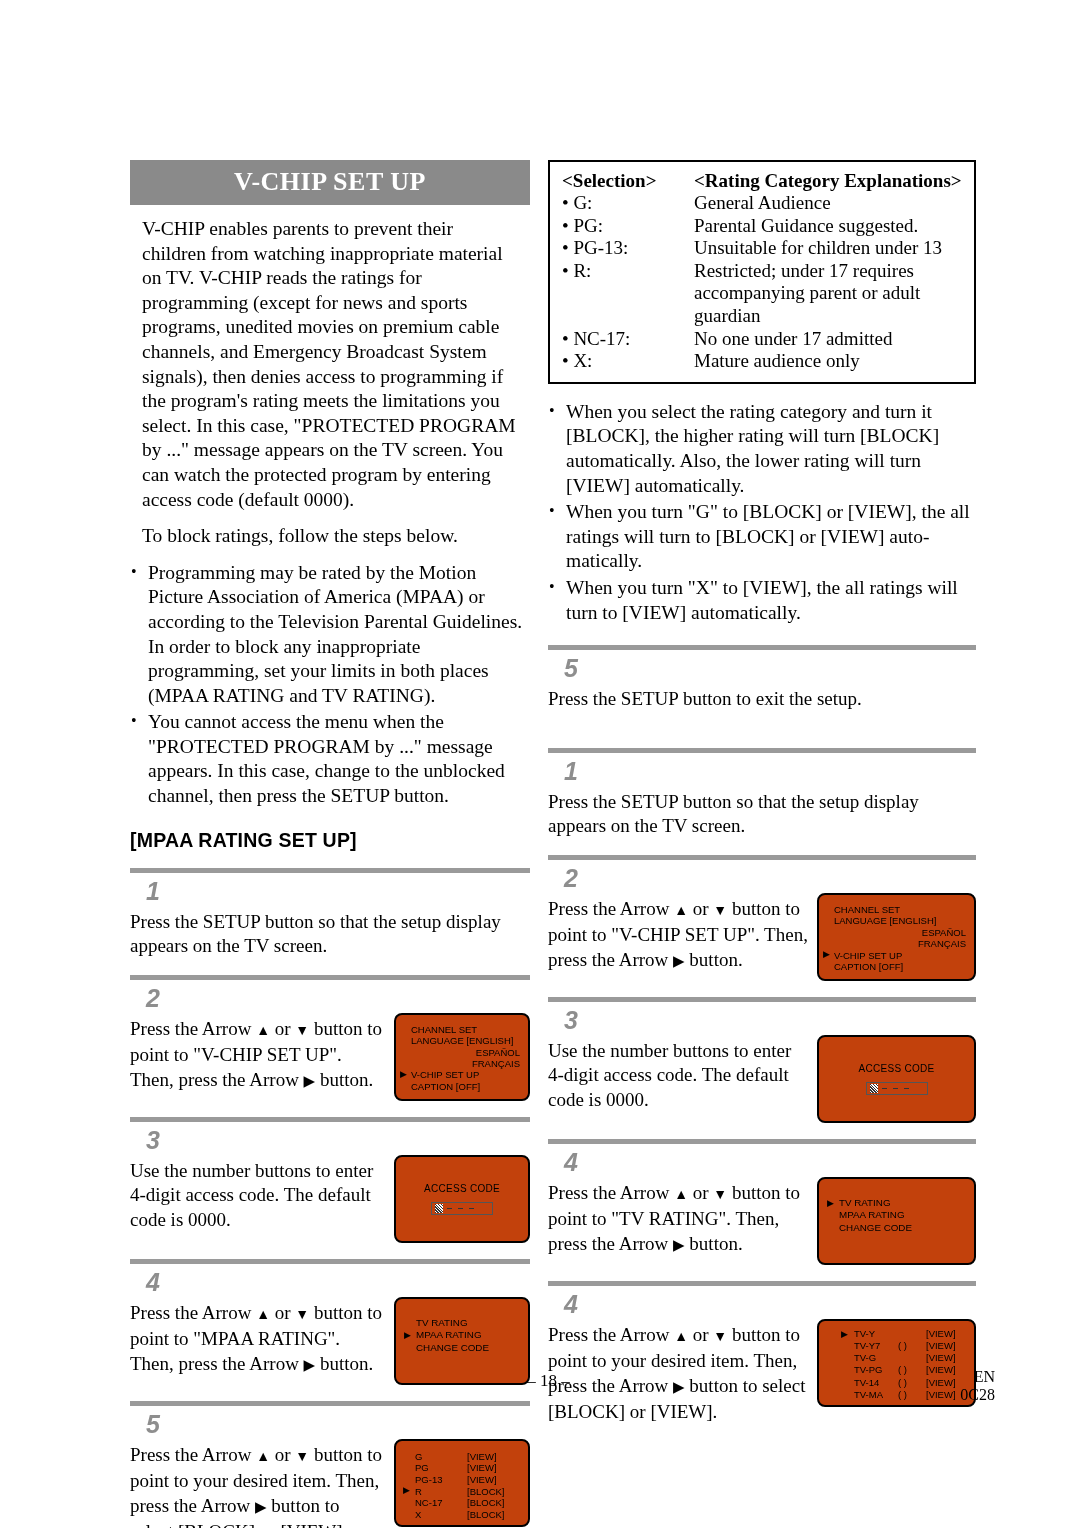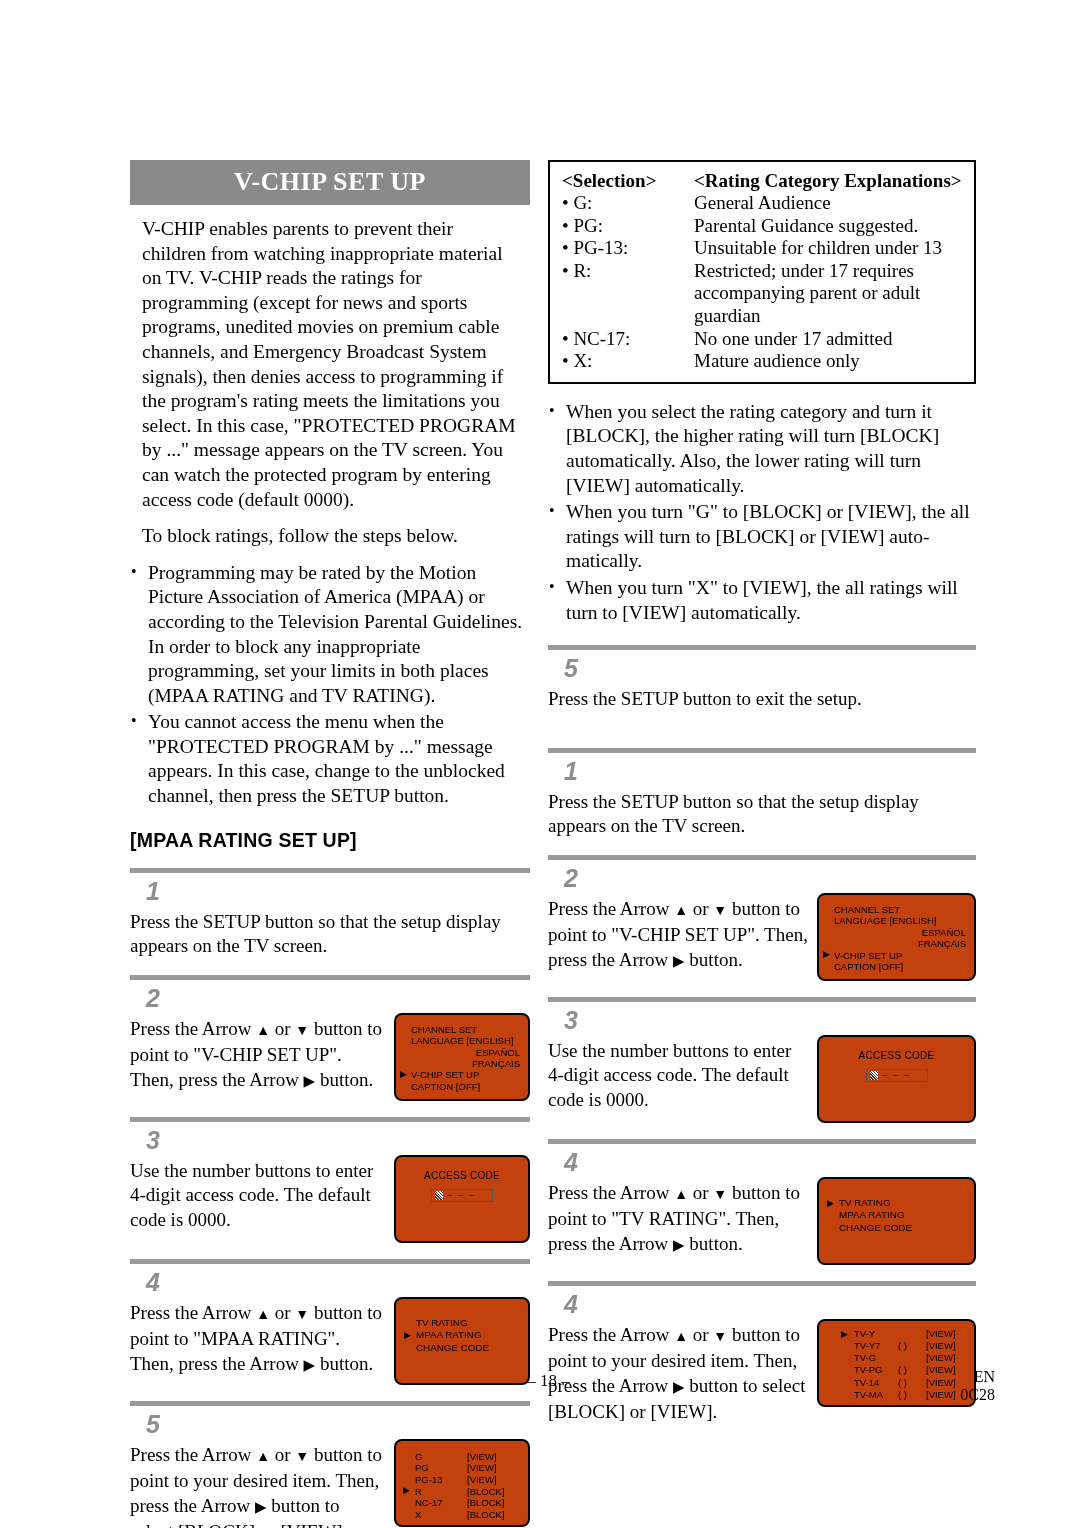--- a/index.html
+++ b/index.html
@@ -167,21 +167,21 @@
     content: "\25B6";
     position: absolute;
     left: 0; top: -0.5px;
     font-size: 9px;
   }
   .tv-menu .noptr { padding-left: 11px; }
 
   .tv-access-title {
     text-align: center;
     font-size: 10px;
-    margin-top: 13px;
+    margin-top: 26px;
     letter-spacing: 0.3px;
   }
   .code-field {
     width: 62px;
     height: 13px;
     border: 1px solid #555;
     margin: 8px auto 0 auto;
     display: flex;
     align-items: center;
     justify-content: flex-start;

